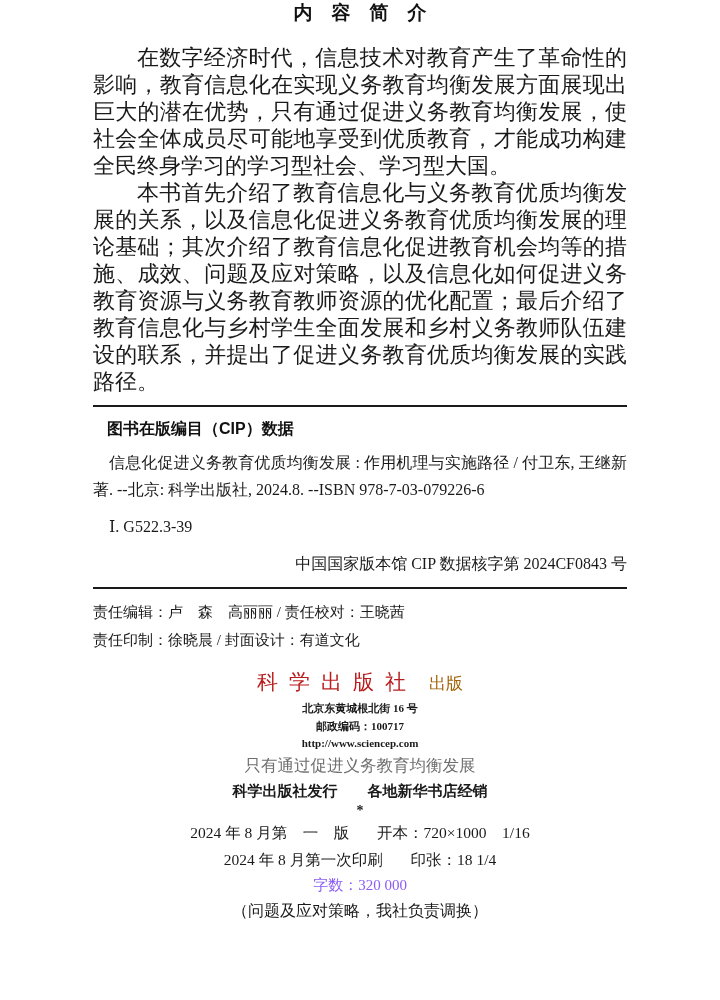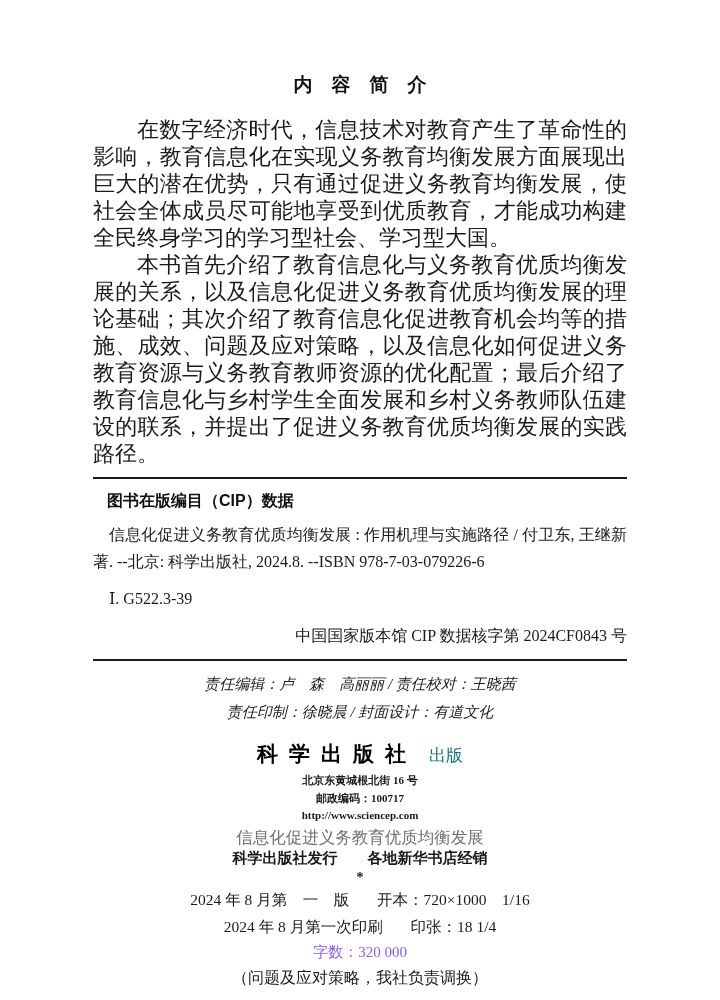--- a/index.html
+++ b/index.html
@@ -8,21 +8,20 @@
     width: 720px;
     height: 1000px;
     background: #ffffff;
     color: #141414;
     font-family: "Liberation Serif", "DejaVu Serif", serif;
     overflow: hidden;
   }
   .content {
     width: 534px;
     margin: 0 auto;
-    padding-top: 72px;
   }
   .section-title {
     margin: 0 0 18px 0;
     text-align: center;
     font-family: "Liberation Sans", "DejaVu Sans", sans-serif;
     font-weight: bold;
     font-size: 19px;
     line-height: 26px;
     color: #111111;
   }
@@ -66,53 +65,52 @@
   }
   .cip-number {
     margin: 15px 0 0 16px;
     font-size: 16px;
     line-height: 22px;
     color: #1a1a1a;
     text-align: right;
   }
   .staff { margin-top: 9px; }
   .staff-line {
-    text-align: center;
     font-size: 15px;
     line-height: 28px;
-    font-style: italic;
     color: #1a1a1a;
   }
   .colophon { text-align: center; }
   .press-line { margin-top: 15px; line-height: 26px; }
   .press-name {
     font-size: 21px;
-    font-weight: bold;
+    font-weight: normal;
     letter-spacing: 11px;
-    color: #000000;
+    color: #b91c1c;
   }
   .press-suffix {
     font-size: 17px;
     margin-left: 8px;
-    color: #0f766e;
+    color: #a16207;
   }
   .addr {
     font-size: 11px;
     font-weight: bold;
     line-height: 17.5px;
     color: #1a1a1a;
   }
   .addr-first { margin-top: 3px; }
   .printer {
     margin-top: 2px;
     font-size: 16.5px;
     line-height: 21px;
     color: #6e6e6e;
   }
   .distribution {
+    margin-top: 5px;
     font-size: 15px;
     font-weight: bold;
     line-height: 20px;
     color: #1a1a1a;
   }
   .asterisk {
     font-size: 14px;
     font-weight: bold;
     line-height: 16px;
     margin-top: 2px;
@@ -171,21 +169,21 @@
     </div>
 
     <div class="colophon">
       <div class="press-line">
         <span class="press-name">科学出版社</span>
         <span class="press-suffix">出版</span>
       </div>
       <div class="addr addr-first">北京东黄城根北街 16 号</div>
       <div class="addr">邮政编码：100717</div>
       <div class="addr">http://www.sciencep.com</div>
-      <div class="printer">信息化促进义务教育优质均衡发展</div>
+      <div class="printer">只有通过促进义务教育均衡发展</div>
       <div class="distribution">科学出版社发行　　各地新华书店经销</div>
       <div class="asterisk">*</div>
       <div class="spec-line">
         <span>2024 年 8 月第　一　版</span>
         <span class="spec-right">开本：720×1000　1/16</span>
       </div>
       <div class="spec-line">
         <span>2024 年 8 月第一次印刷</span>
         <span class="spec-right">印张：18 1/4</span>
       </div>

